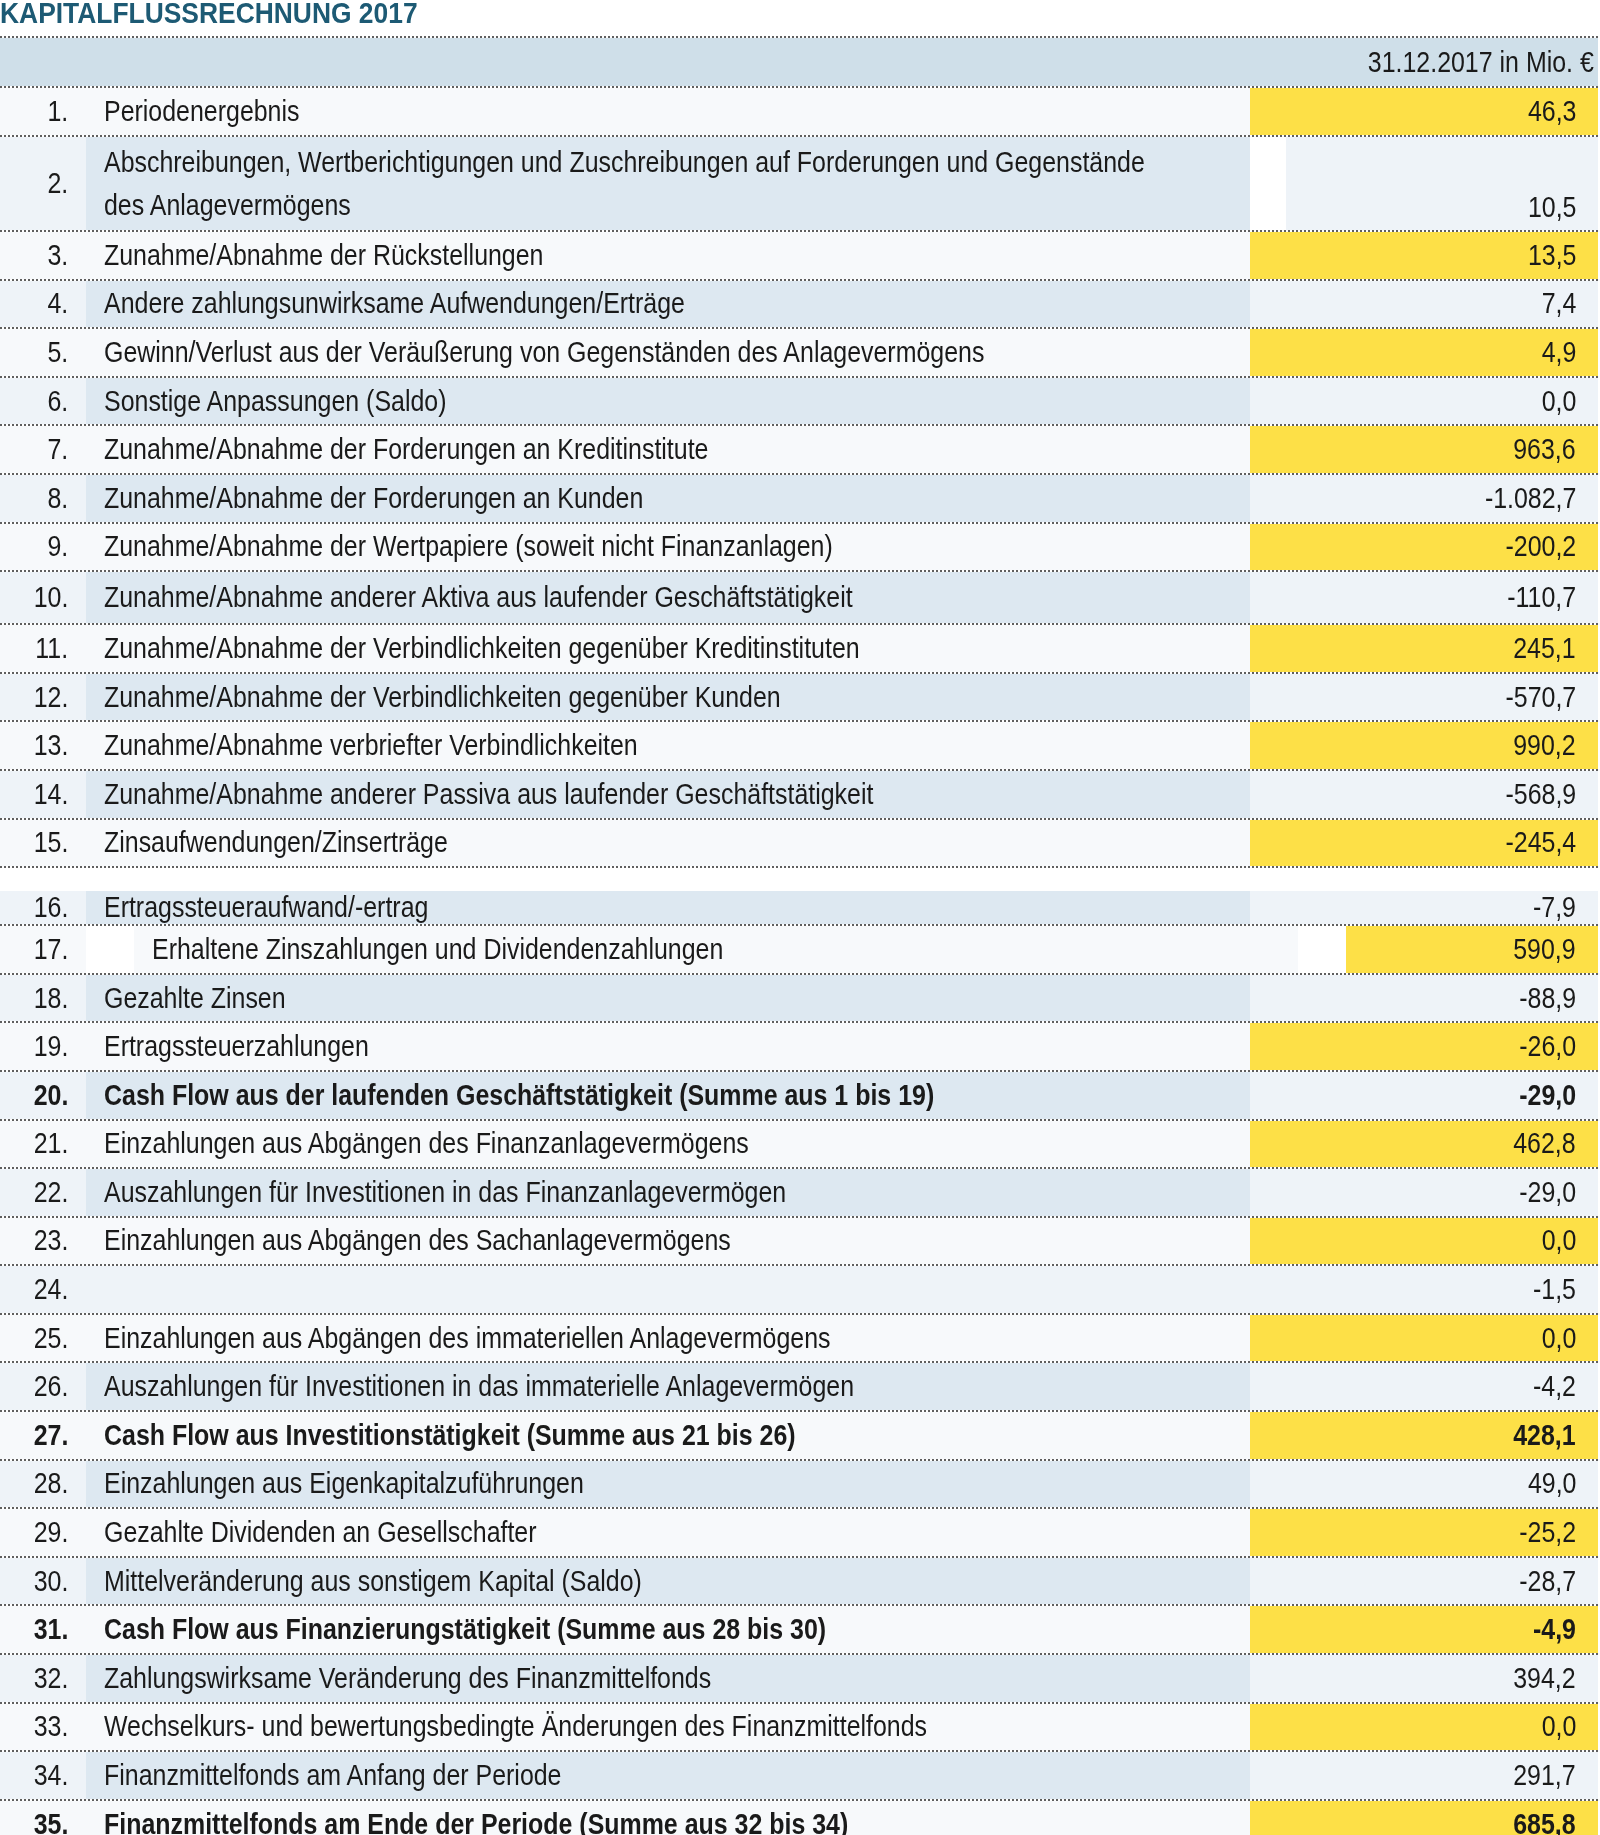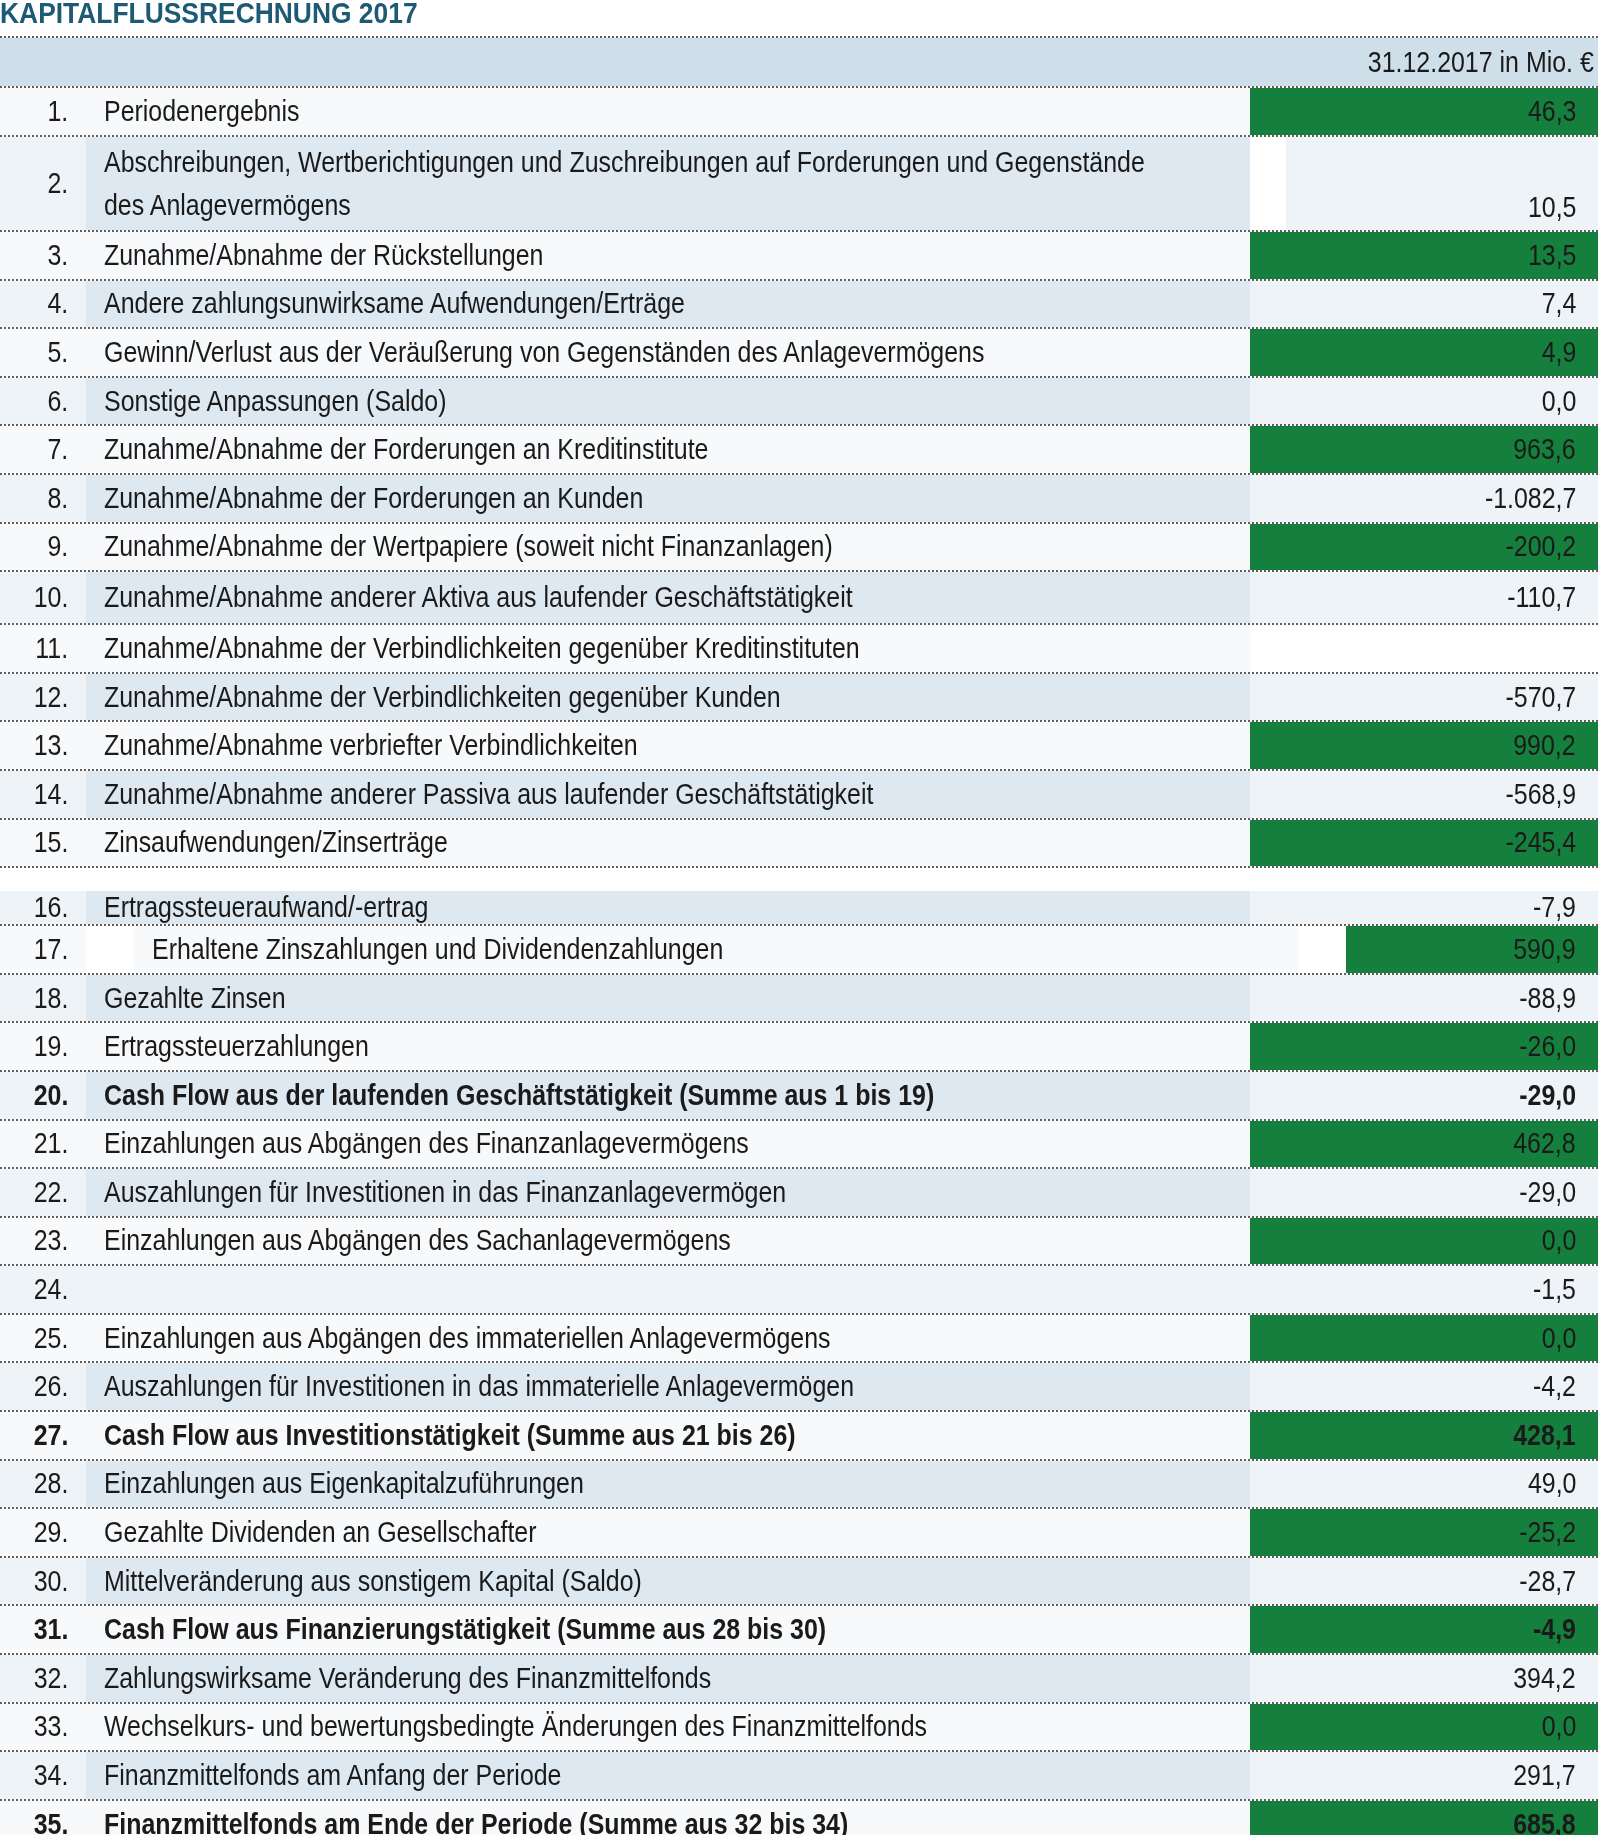--- a/index.html
+++ b/index.html
@@ -14,21 +14,21 @@
   .dot { height: 0; border-top: 2px dotted #2a2a2a; opacity: 0.75; }
   .row { position: relative; display: flex; width: 100%; }
   .hdr { height: 48px; background: #cfdfe9; }
   .hdr .val { flex: 1; display: flex; align-items: center; justify-content: flex-end; padding-right: 4px; }
   .cell-num, .cell-txt, .cell-val { display: flex; align-items: center; box-sizing: border-box; }
   .cell-num { width: 86px; justify-content: flex-end; padding-right: 18px; }
   .cell-txt { width: 1164px; padding-left: 18px; }
   .cell-val { flex: 1; justify-content: flex-end; padding-right: 22px; }
   .odd .cell-num { background: #f7f9fb; }
   .odd .cell-txt { background: #f7f9fb; }
-  .odd .cell-val { background: #15803d; }
+  .odd .cell-val { background: #fde047; }
   .even .cell-num { background: #eef3f8; }
   .even .cell-txt { background: #dde8f1; }
   .even .cell-val { background: #eef3f8; }
   .t {
     display: inline-block; font-size: 29px; white-space: nowrap;
     transform: scaleX(0.86); transform-origin: left center;
   }
   .cell-num .t, .cell-val .t, .hdr .t { transform-origin: right center; }
   .bold .t { font-weight: bold; }
   .cell-txt.two { flex-direction: column; align-items: flex-start; justify-content: center; }
@@ -170,20 +170,23 @@
         </div>
       </div>
       <div class="dot"></div>
       <div class="row odd" style="height: 46.6px;">
         <div class="cell-num">
           <span class="t">11.</span>
         </div>
         <div class="cell-txt">
           <span class="t">Zunahme/Abnahme der Verbindlichkeiten gegenüber Kreditinstituten</span>
         </div>
+        <div class="cell-val">
+          <span class="t">245,1</span>
+        </div>
       </div>
       <div class="dot"></div>
       <div class="row even" style="height: 46.6px;">
         <div class="cell-num">
           <span class="t">12.</span>
         </div>
         <div class="cell-txt">
           <span class="t">Zunahme/Abnahme der Verbindlichkeiten gegenüber Kunden</span>
         </div>
         <div class="cell-val">

